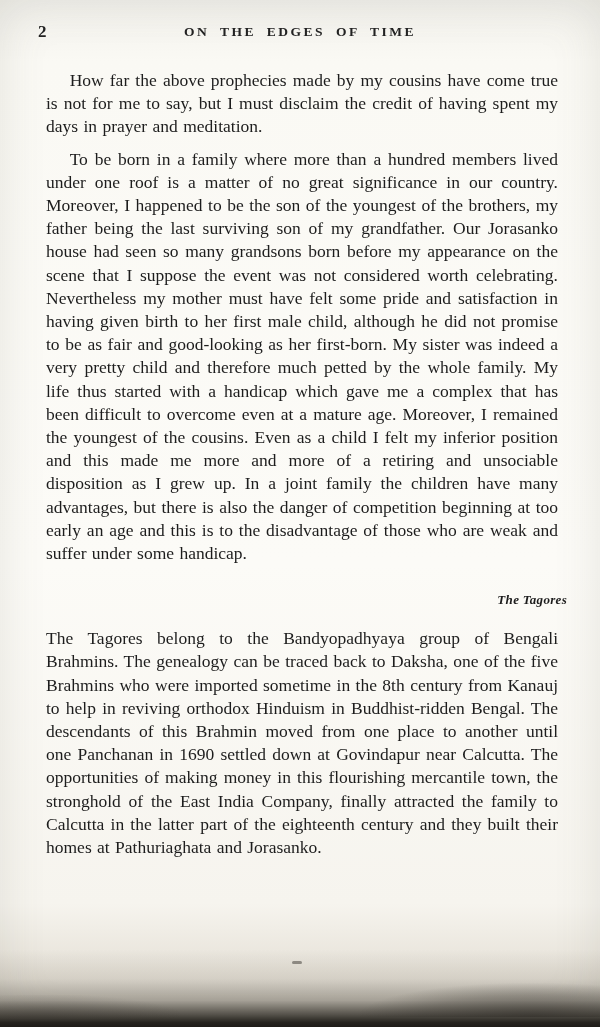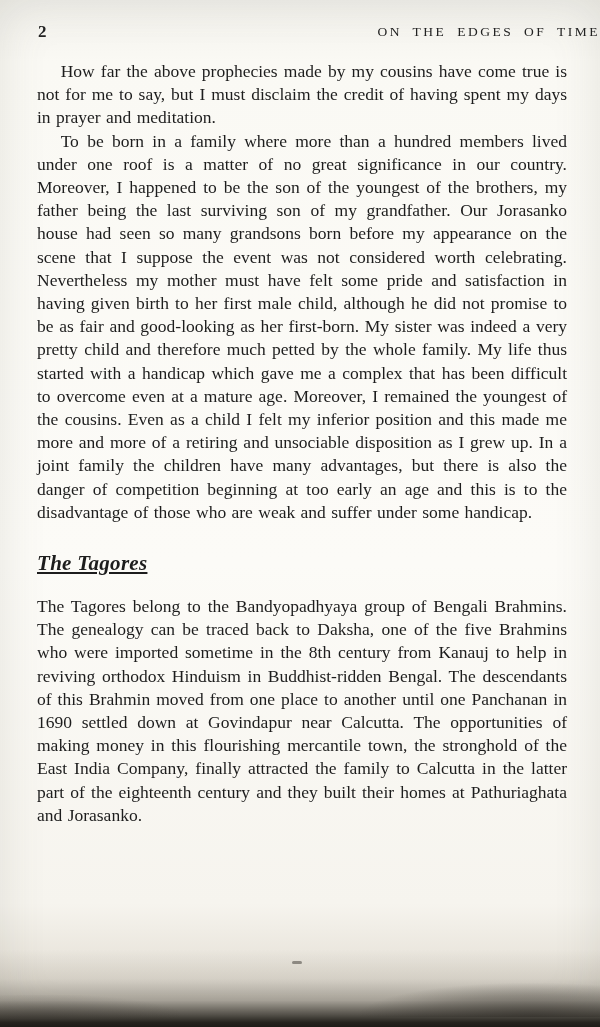--- a/index.html
+++ b/index.html
@@ -34,51 +34,50 @@
   .page-number {
     position: absolute;
     left: 38px;
     top: 22px;
     font-size: 17px;
     font-weight: bold;
     color: #222;
   }
   .running-title {
     display: block;
-    text-align: right;
+    text-align: center;
     font-size: 13.5px;
-    font-weight: normal;
+    font-weight: bold;
     letter-spacing: 2.5px;
     word-spacing: 5px;
     color: #222;
   }
   .page-body {
     padding: 6px 33px 0 37px;
   }
   .para {
-    margin: 0;
+    margin: 9px;
     font-size: 17.5px;
     line-height: 23.2px;
     text-align: justify;
     text-justify: inter-word;
     word-spacing: 1px;
     color: #1d1d1d;
   }
   .para.indent {
     text-indent: 1.35em;
   }
   .section-heading {
     margin: 27px 0 19px 0;
-    text-align: left;
-    font-size: 21px;
+    text-align: right;
+    font-size: 13px;
     font-style: italic;
     font-weight: bold;
     color: #1d1d1d;
     letter-spacing: 0.3px;
-    text-decoration: underline;
   }
   
   .scan-smudge {
     position: absolute;
     left: 292px;
     top: 961px;
     width: 10px;
     height: 3px;
     background: rgba(70, 66, 60, 0.55);
     border-radius: 2px;

